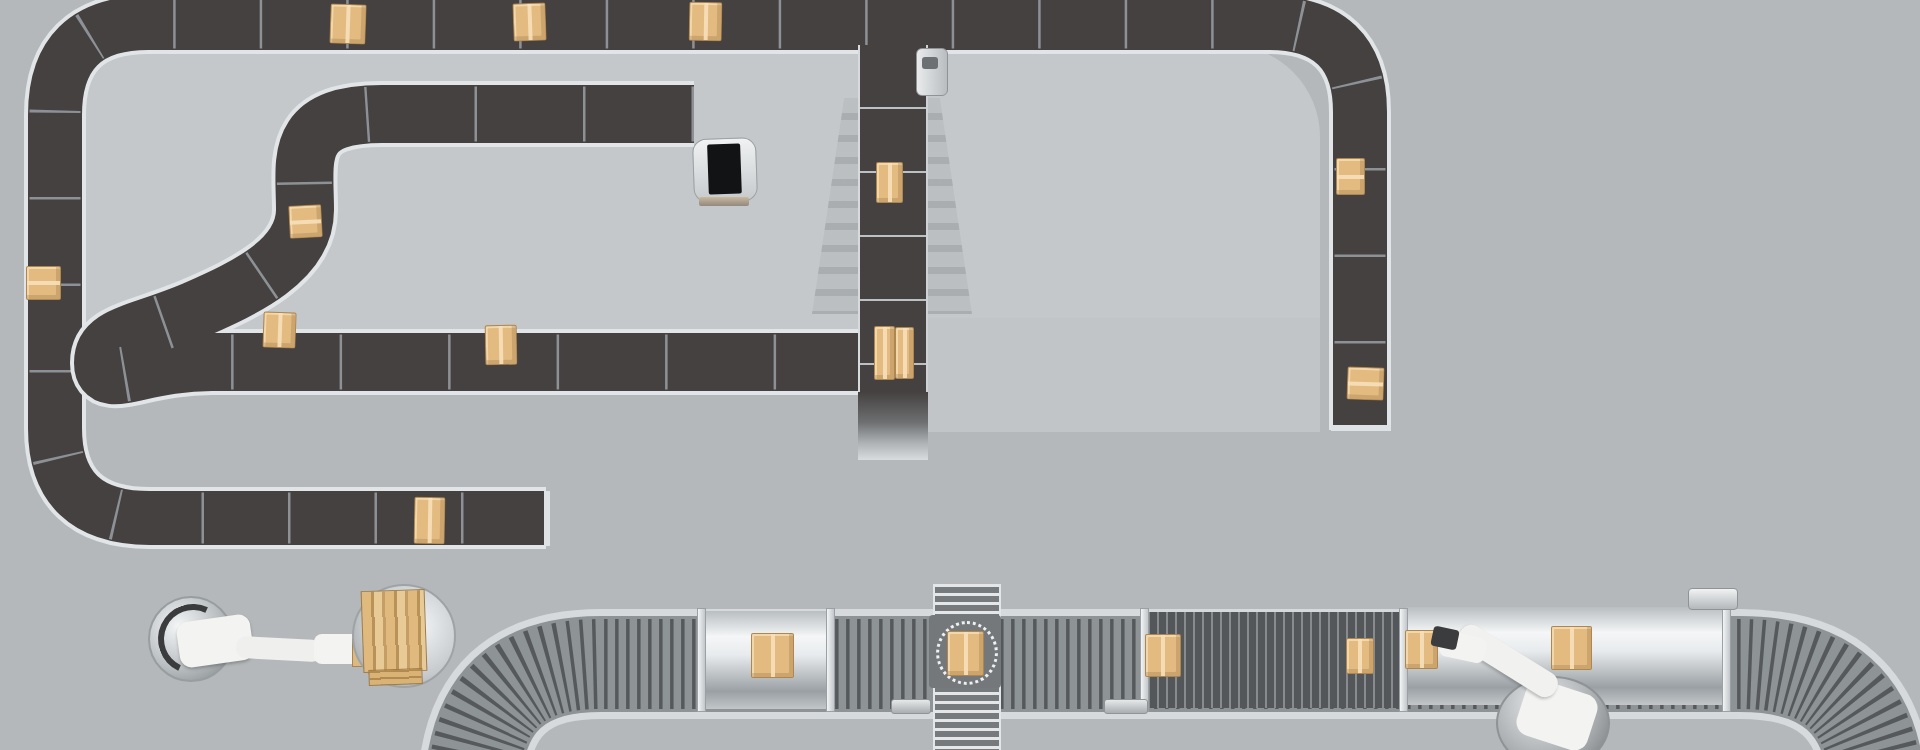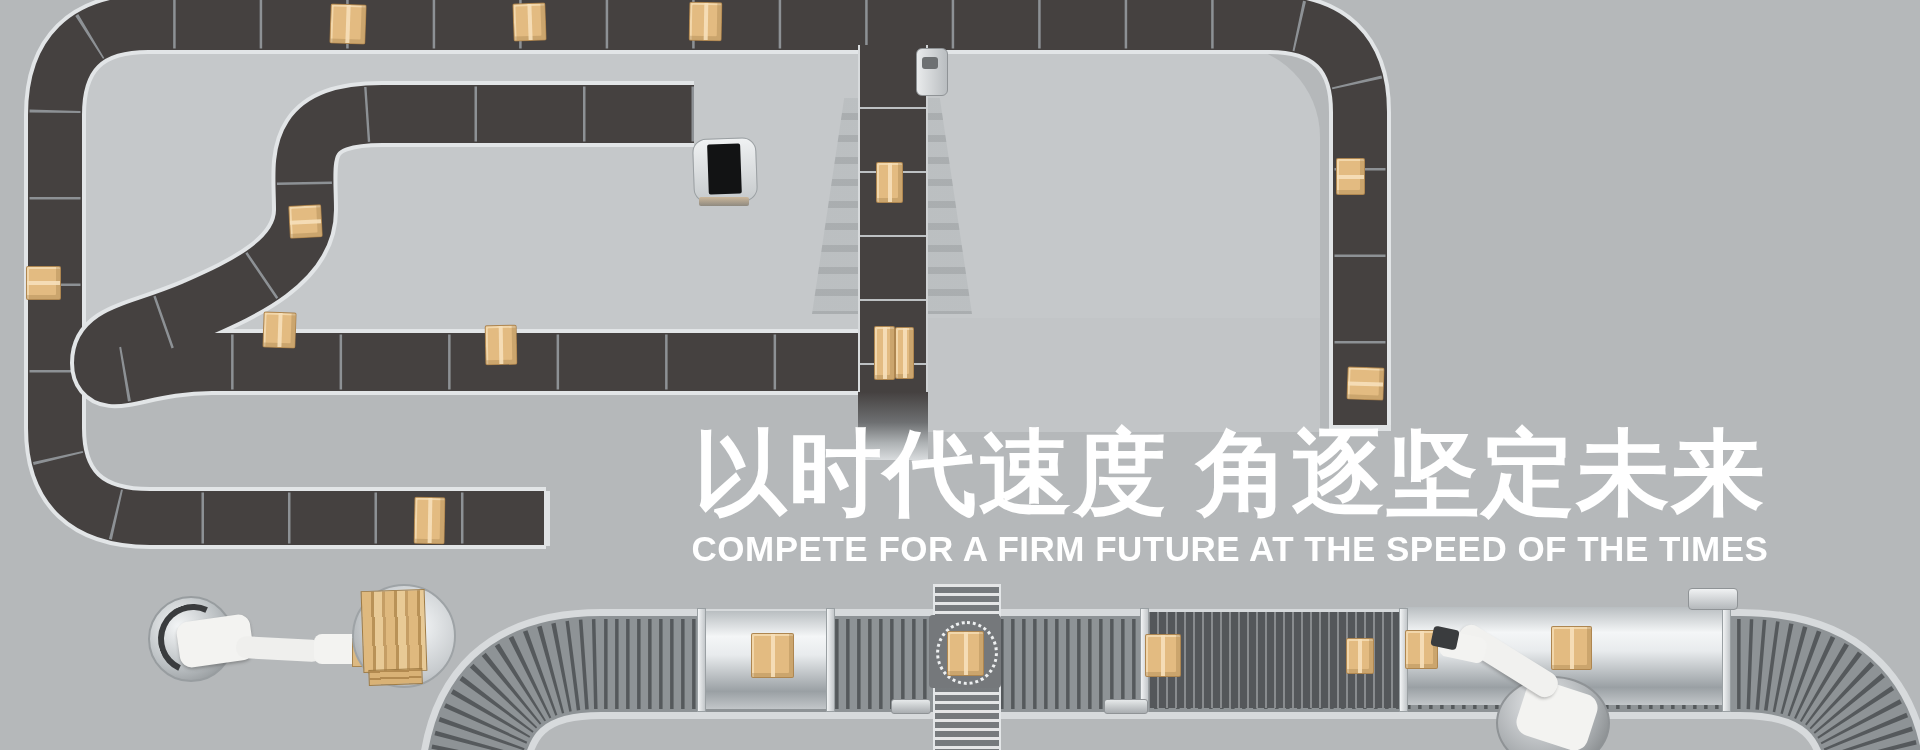--- a/index.html
+++ b/index.html
@@ -225,18 +225,14 @@
   </div>
 
   <div aria-label="pick-robot">
     <div class="abs robot-base-2"></div>
     <div class="abs r2-shoulder"></div>
     <div class="abs r2-arm"></div>
     <div class="abs r2-wrist"></div>
     <div class="abs r2-grip"></div>
   </div>
 
-  <div class="abs headline" style="color: rgb(255, 255, 255);">
-    <div class="headline-zh">以时代速度 角逐坚定未来</div>
-    <div class="headline-en">COMPETE FOR A FIRM FUTURE AT THE SPEED OF THE TIMES</div>
-  </div>
 
 </div>
 
 </body></html>

